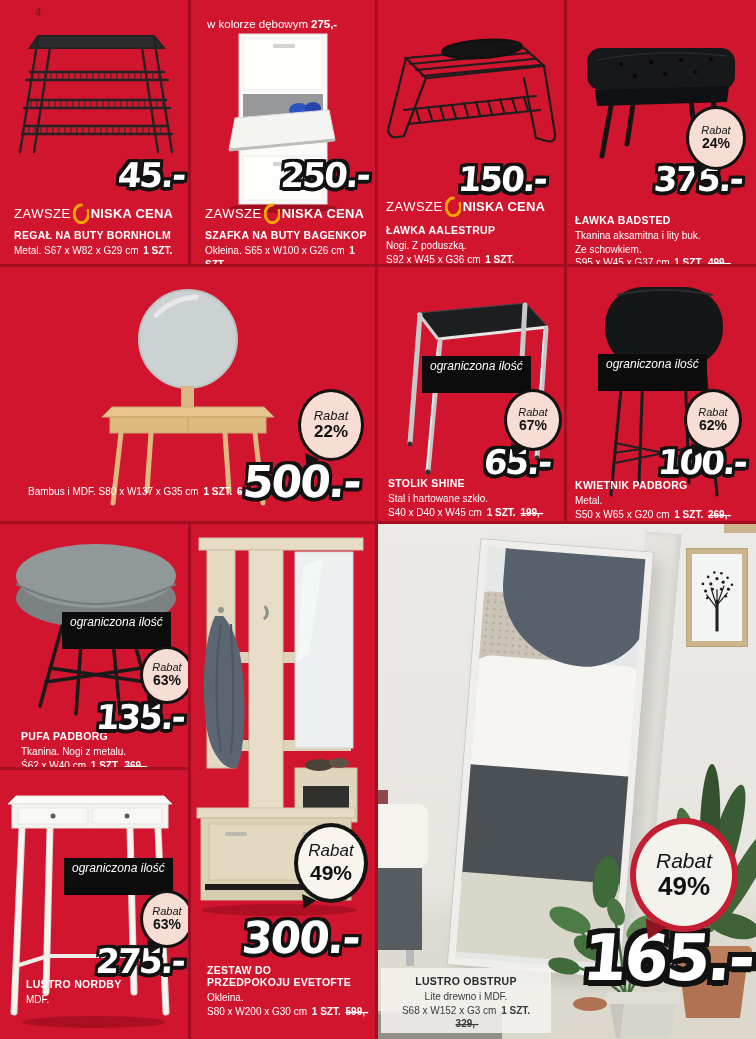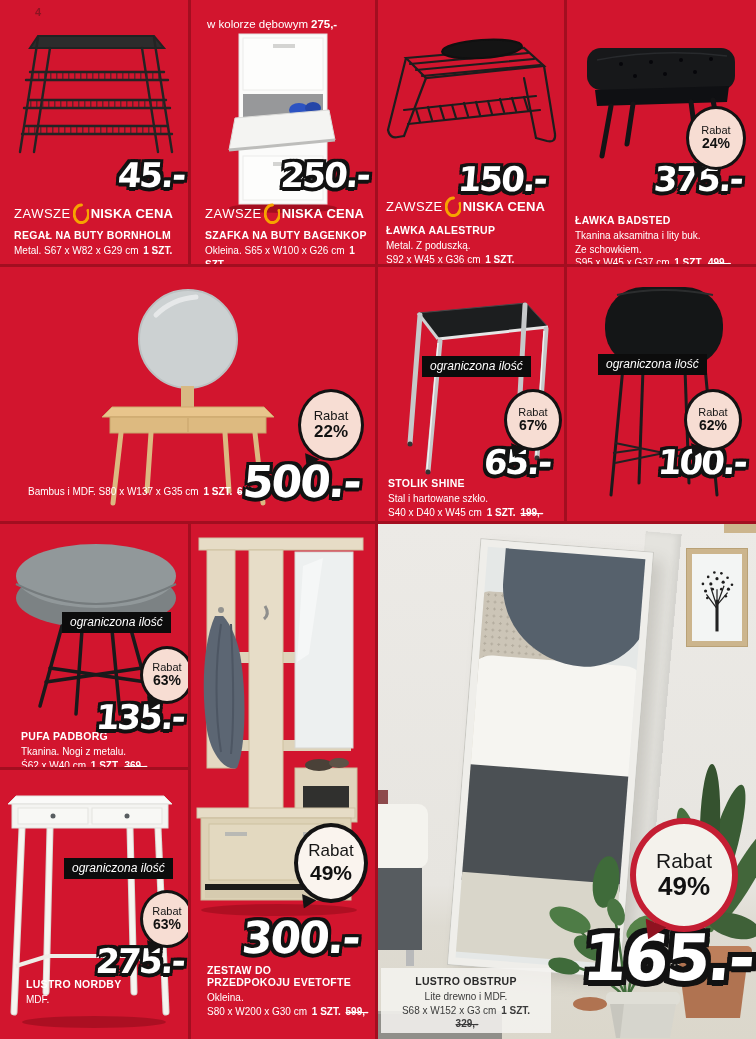--- a/index.html
+++ b/index.html
@@ -26,28 +26,28 @@
   .desc s{font-weight:bold;margin-left:2px;text-decoration:line-through;}
 
   
   .zawsze{position:absolute;display:flex;align-items:center;color:#fff;z-index:5;}
   .zawsze .z1{font-size:13px;font-weight:400;letter-spacing:.5px;}
   .zawsze svg{margin:0 1px 0 2px;}
   .zawsze .z2{font-size:13px;font-weight:800;letter-spacing:.2px;margin-left:1px;}
 
   
   .limited{position:absolute;background:#0c0c0c;color:#fff;font-style:italic;font-size:12px;
-           padding:3px 8px 4px;z-index:6;white-space:nowrap;}
+           padding:3px 8px 20px;z-index:6;white-space:nowrap;}
 
   
   .bubble{position:absolute;background:#f7ddd3;border:3px solid #131313;border-radius:50%;
           display:flex;flex-direction:column;align-items:center;justify-content:center;z-index:7;}
   .bubble::after{content:"";position:absolute;left:3px;bottom:-10px;width:15px;height:14px;
                  background:#131313;clip-path:polygon(0 0,100% 30%,25% 100%);transform:rotate(8deg);}
-  .b-rabat{font-size:11px;color:#161616;line-height:1.1;}
+  .b-rabat{font-style:italic;font-size:11px;color:#161616;line-height:1.1;}
   .b-pct{font-weight:900;font-size:14px;color:#111;line-height:1.1;text-align:center;}
   .bubble-big{background:#faf4ee;border-width:4px;}
   .bubble-big .b-rabat{font-size:17px;} .bubble-big .b-pct{font-size:21px;}
   .bubble-red{background:#f4f2ec;border:6px solid #c41e33;}
   .bubble-red::after{background:#8e1220;left:8px;bottom:-14px;width:22px;height:20px;}
   .bubble-red .b-rabat{font-size:21px;} .bubble-red .b-pct{font-size:26px;}
 
   .note{position:absolute;color:#fff;font-size:11.5px;z-index:5;}
   .note b{margin-left:3px;}
 
@@ -171,21 +171,21 @@
     <div class="price sz34" style="right:18px;top:162px">150.-</div>
     <div class="zawsze" style="left:8px;top:196px">
       <span class="z1">ZAWSZE</span>
       <svg width="16" height="21" viewBox="0 0 16 21">
         <path d="M8.5 2 A 7.2 8.8 0 1 0 15 7.5" fill="none" stroke="#f6a400" stroke-width="3" stroke-linecap="round"></path>
       </svg>
       <span class="z2">NISKA CENA</span>
     </div>
     <div class="pinfo" style="left:8px;top:224px;width:174px">
       <div class="title">ŁAWKA AALESTRUP</div>
-      <div class="desc"><span>Metal. Z poduszką.</span></div>
+      <div class="desc"><span>Nogi. Z poduszką.</span></div>
       <div class="desc"><span>S92 x W45 x G36 cm</span> <b>1 SZT.</b></div>
     </div>
   </div>
 
   <div class="tile" style="left:567px;top:0;width:189px;height:264px">
     <svg class="artsvg" style="left:8px;top:36px" width="172" height="140" viewBox="0 0 172 140">
       <rect x="12" y="12" width="148" height="42" rx="14" fill="#17181a"></rect>
       <path d="M22 24 Q86 12 152 20" stroke="#282a2d" fill="none" stroke-width="1.5"></path>
       <g fill="#06060a">
         <circle cx="46" cy="28" r="2"></circle>
@@ -293,20 +293,25 @@
         <line x1="46" y1="186" x2="74" y2="182"></line>
           <line x1="120" y1="182" x2="148" y2="186"></line>
       </g>
     </svg>
     <div class="limited" style="left:31px;top:87px">ograniczona ilość</div>
     <div class="bubble" style="left:117px;top:122px;width:52px;height:56px">
       <span class="b-rabat">Rabat</span>
       <span class="b-pct">62%</span>
     </div>
     <div class="price sz34" style="right:10px;top:178px">100.-</div>
+    <div class="pinfo" style="left:8px;top:212px;width:176px">
+      <div class="title">KWIETNIK PADBORG</div>
+      <div class="desc"><span>Metal.</span></div>
+      <div class="desc"><span>S50 x W65 x G20 cm</span> <b>1 SZT.</b> <s>269,-</s></div>
+    </div>
   </div>
 
   <div class="tile" style="left:0;top:524px;width:188px;height:243px">
     <svg class="artsvg" style="left:0;top:0" width="188" height="243" viewBox="0 0 188 243">
       <ellipse cx="96" cy="74" rx="80" ry="30" fill="#7c8284"></ellipse>
       <ellipse cx="96" cy="52" rx="80" ry="32" fill="#91989a"></ellipse>
       <path d="M16 60 Q96 100 176 60" stroke="#757b7d" stroke-width="2" fill="none"></path>
       <g stroke="#191a1b" stroke-width="3.5" stroke-linecap="round">
         <line x1="62" y1="102" x2="40" y2="182"></line>
           <line x1="130" y1="102" x2="152" y2="182"></line>

